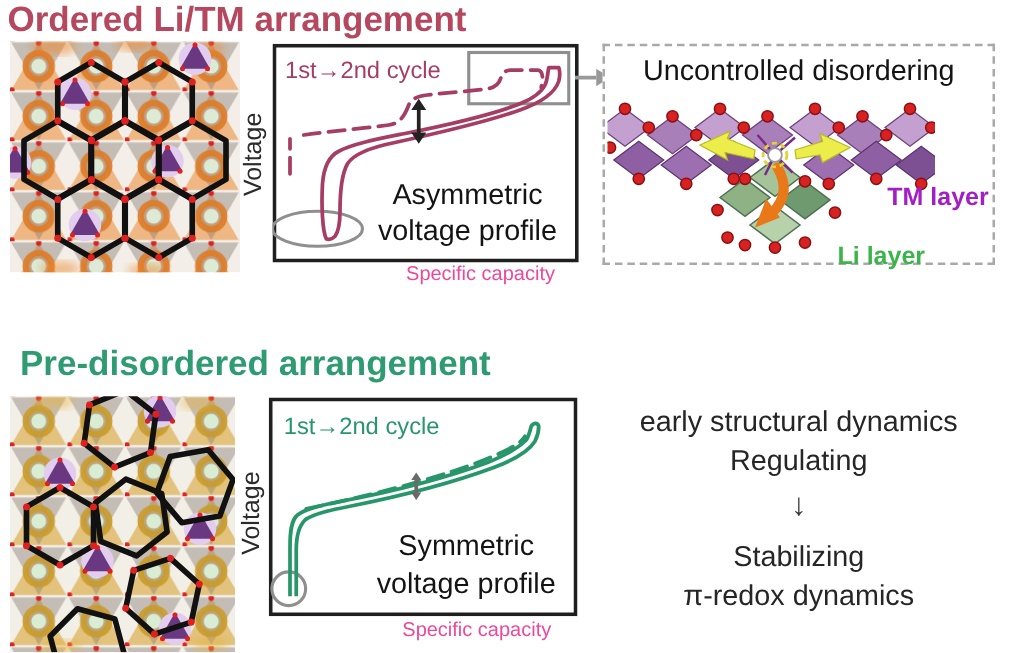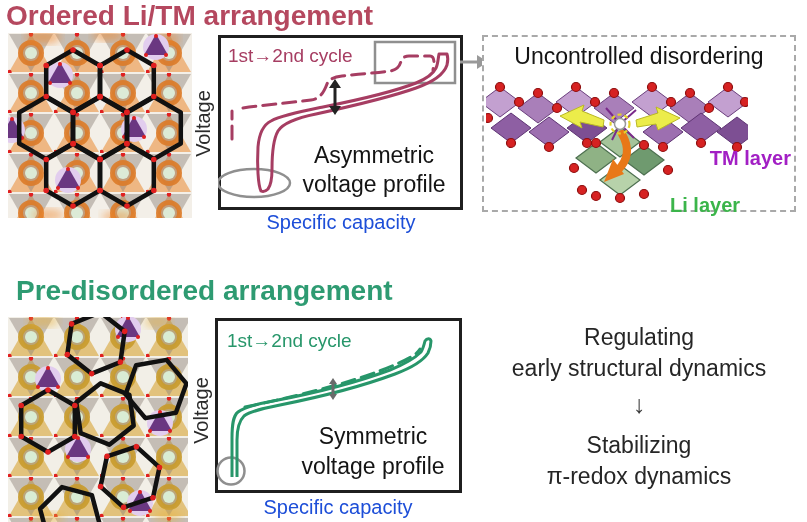--- a/index.html
+++ b/index.html
@@ -5,21 +5,21 @@
   html,body{margin:0;padding:0;background:#fff;}
   .canvas{position:relative;width:807px;height:522px;background:#fff;overflow:hidden;
           font-family:"Liberation Sans",sans-serif;}
   .section-title{position:absolute;font-weight:700;font-size:28px;line-height:1.05;white-space:nowrap;}
   .title-top{left:6px;top:1px;color:#b5485f;}
   .title-bottom{left:16px;top:276px;color:#2e9b72;}
   .ylab{position:absolute;width:26px;display:flex;align-items:center;justify-content:center;}
   .ylab span{transform:rotate(-90deg);white-space:nowrap;font-size:20px;color:#2b2b2b;}
   .ylab-top{left:190px;top:58px;height:130px;}
   .ylab-bottom{left:188px;top:345px;height:130px;}
-  .xlab{position:absolute;width:206px;text-align:center;font-size:20px;color:#1d4ed8;white-space:nowrap;}
+  .xlab{position:absolute;width:206px;text-align:right;font-size:16px;color:#ec4899;white-space:nowrap;}
   .xlab-top{left:238px;top:211px;}
   .xlab-bottom{left:235px;top:496px;}
   .chart{position:absolute;}
   .chart-top{left:218px;top:35px;}
   .chart-bottom{left:215px;top:318px;}
   .lattice{position:absolute;}
   .lattice-top{left:8px;top:33px;}
   .lattice-bottom{left:8px;top:317px;}
   .connector{position:absolute;left:460px;top:50px;}
   .dashed-box{position:absolute;left:482px;top:35px;width:314px;height:177px;
@@ -287,20 +287,20 @@
         <polygon points="118,82 114,76 122,76"></polygon>
     </g>
     <text x="12" y="29" class="legend-g">1st→2nd cycle</text>
     <text x="158" y="126" class="ann">Symmetric</text>
     <text x="158" y="156" class="ann">voltage profile</text>
   </svg>
 
   <div class="xlab xlab-bottom">Specific capacity</div>
 
   <div class="outcome">
+    <div class="ln">early structural dynamics</div>
     <div class="ln">Regulating</div>
-    <div class="ln">early structural dynamics</div>
     <div class="arr">↓</div>
     <div class="ln gap">Stabilizing</div>
     <div class="ln">π-redox dynamics</div>
   </div>
 
 </div>
 
 </body></html>

